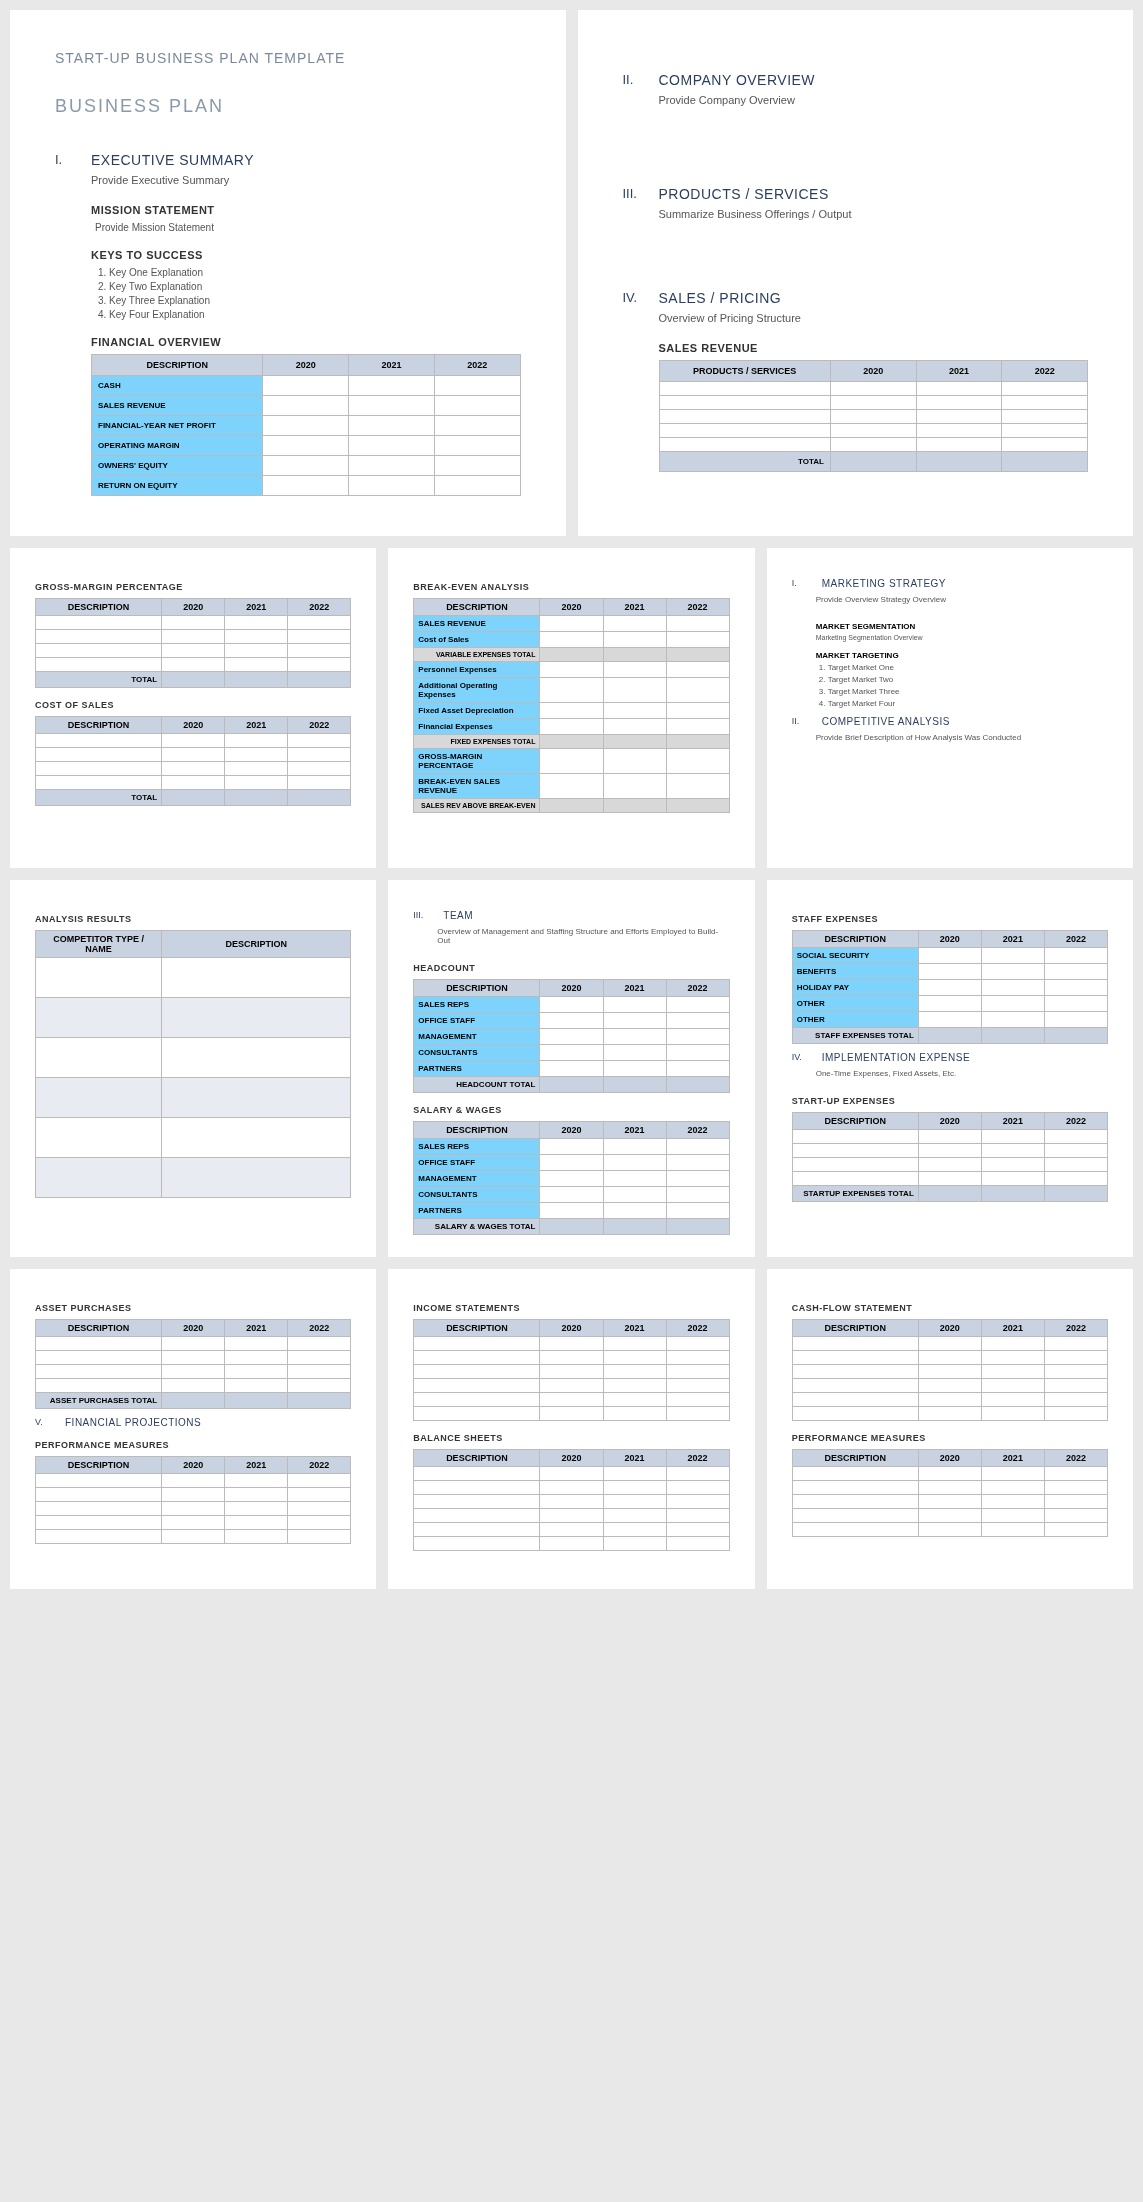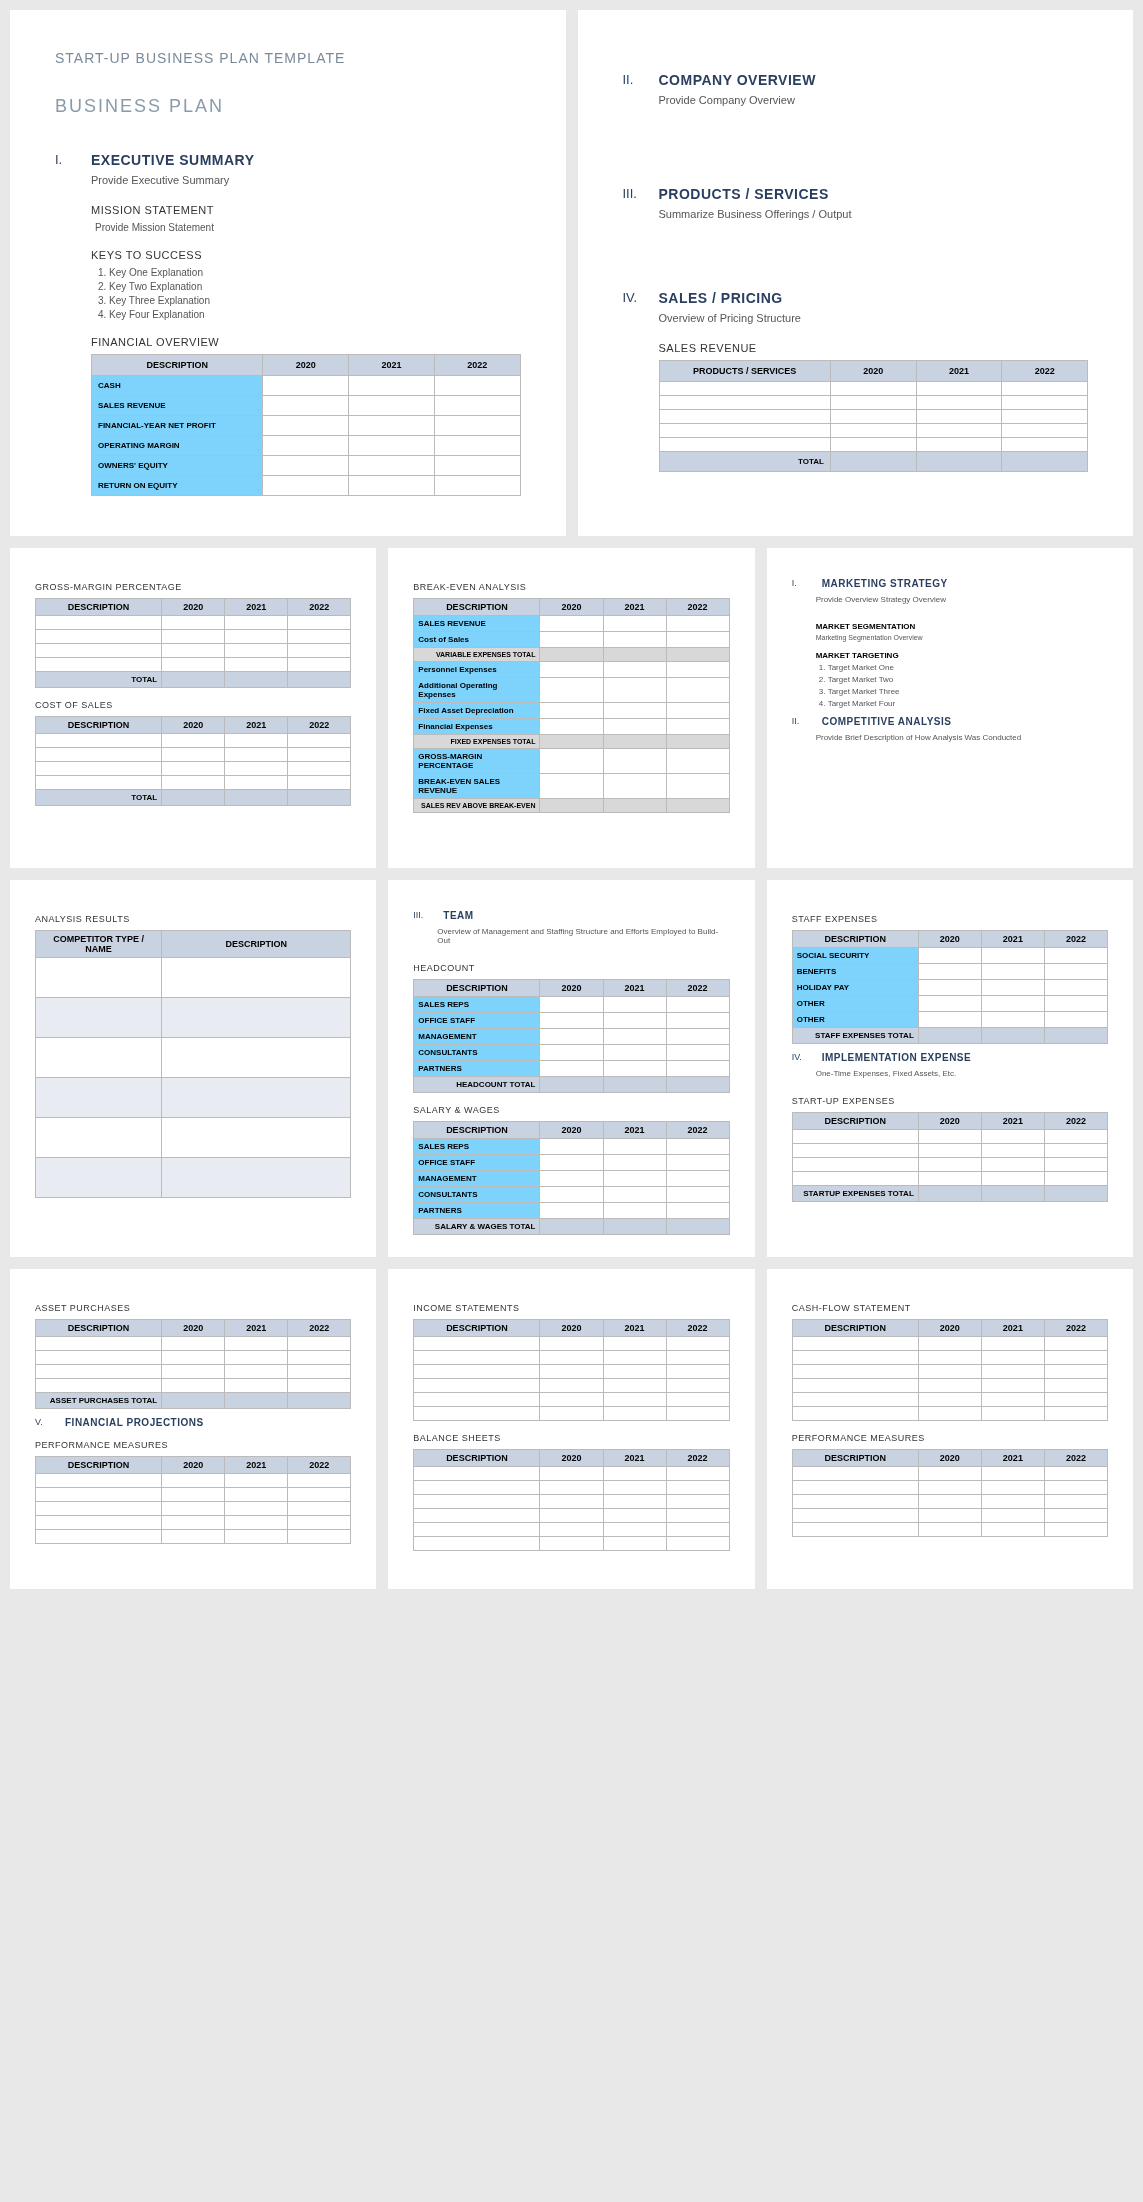--- a/index.html
+++ b/index.html
@@ -7,23 +7,23 @@
 .grid{display:grid;gap:12px}
 .row2{grid-template-columns:1fr 1fr}
 .row3{grid-template-columns:1fr 1fr 1fr}
 .page{background:#fff;padding:30px 35px;min-height:480px}
 .page.big{padding:40px 45px;min-height:500px}
 .template-title{color:#7a8a9a;font-size:14px;font-weight:normal;letter-spacing:1px;margin-bottom:30px}
 .company{color:#2a3f5f;font-size:26px;font-weight:bold;text-align:center;letter-spacing:1px;margin-bottom:8px}
 .bplan{color:#8a9aaa;font-size:18px;text-align:left;letter-spacing:2px;margin-bottom:35px}
 .sec{display:flex;align-items:flex-start;gap:14px;margin-top:22px;margin-bottom:6px}
 .sec-num{color:#2a3f5f;font-size:13px;min-width:22px}
-.sec-title{color:#2a3f5f;font-size:14px;font-weight:bold;letter-spacing:0.5px}
+.sec-title{color:#2a3f5f;font-size:14px;font-weight:normal;letter-spacing:0.5px}
 .sec-body{color:#555;font-size:11px;margin-left:36px;margin-bottom:18px}
-.sub{color:#333;font-size:11px;font-weight:normal;margin-left:36px;margin-top:16px;margin-bottom:6px;letter-spacing:0.5px}
+.sub{color:#333;font-size:11px;font-weight:bold;margin-left:36px;margin-top:16px;margin-bottom:6px;letter-spacing:0.5px}
 .sub-body{color:#555;font-size:10px;margin-left:40px}
 ol.keys{margin-left:54px;font-size:10px;color:#555}
 ol.keys li{margin-bottom:3px}
 table{border-collapse:collapse;width:100%;margin-left:36px;width:calc(100% - 36px);font-size:9px;margin-top:6px}
 th,td{border:1px solid #bbb;padding:5px 6px;text-align:left}
 th{background:#c8d2e0;font-weight:bold;text-align:center;font-size:9px}
 td.row-label{background:#7dd3fc;font-weight:bold;font-size:8px}
 td.total-label{background:#c8d2e0;font-weight:bold;text-align:right;font-size:8px}
 td.empty{height:14px}
 .page.sm{padding:22px 25px;font-size:9px;min-height:320px}

